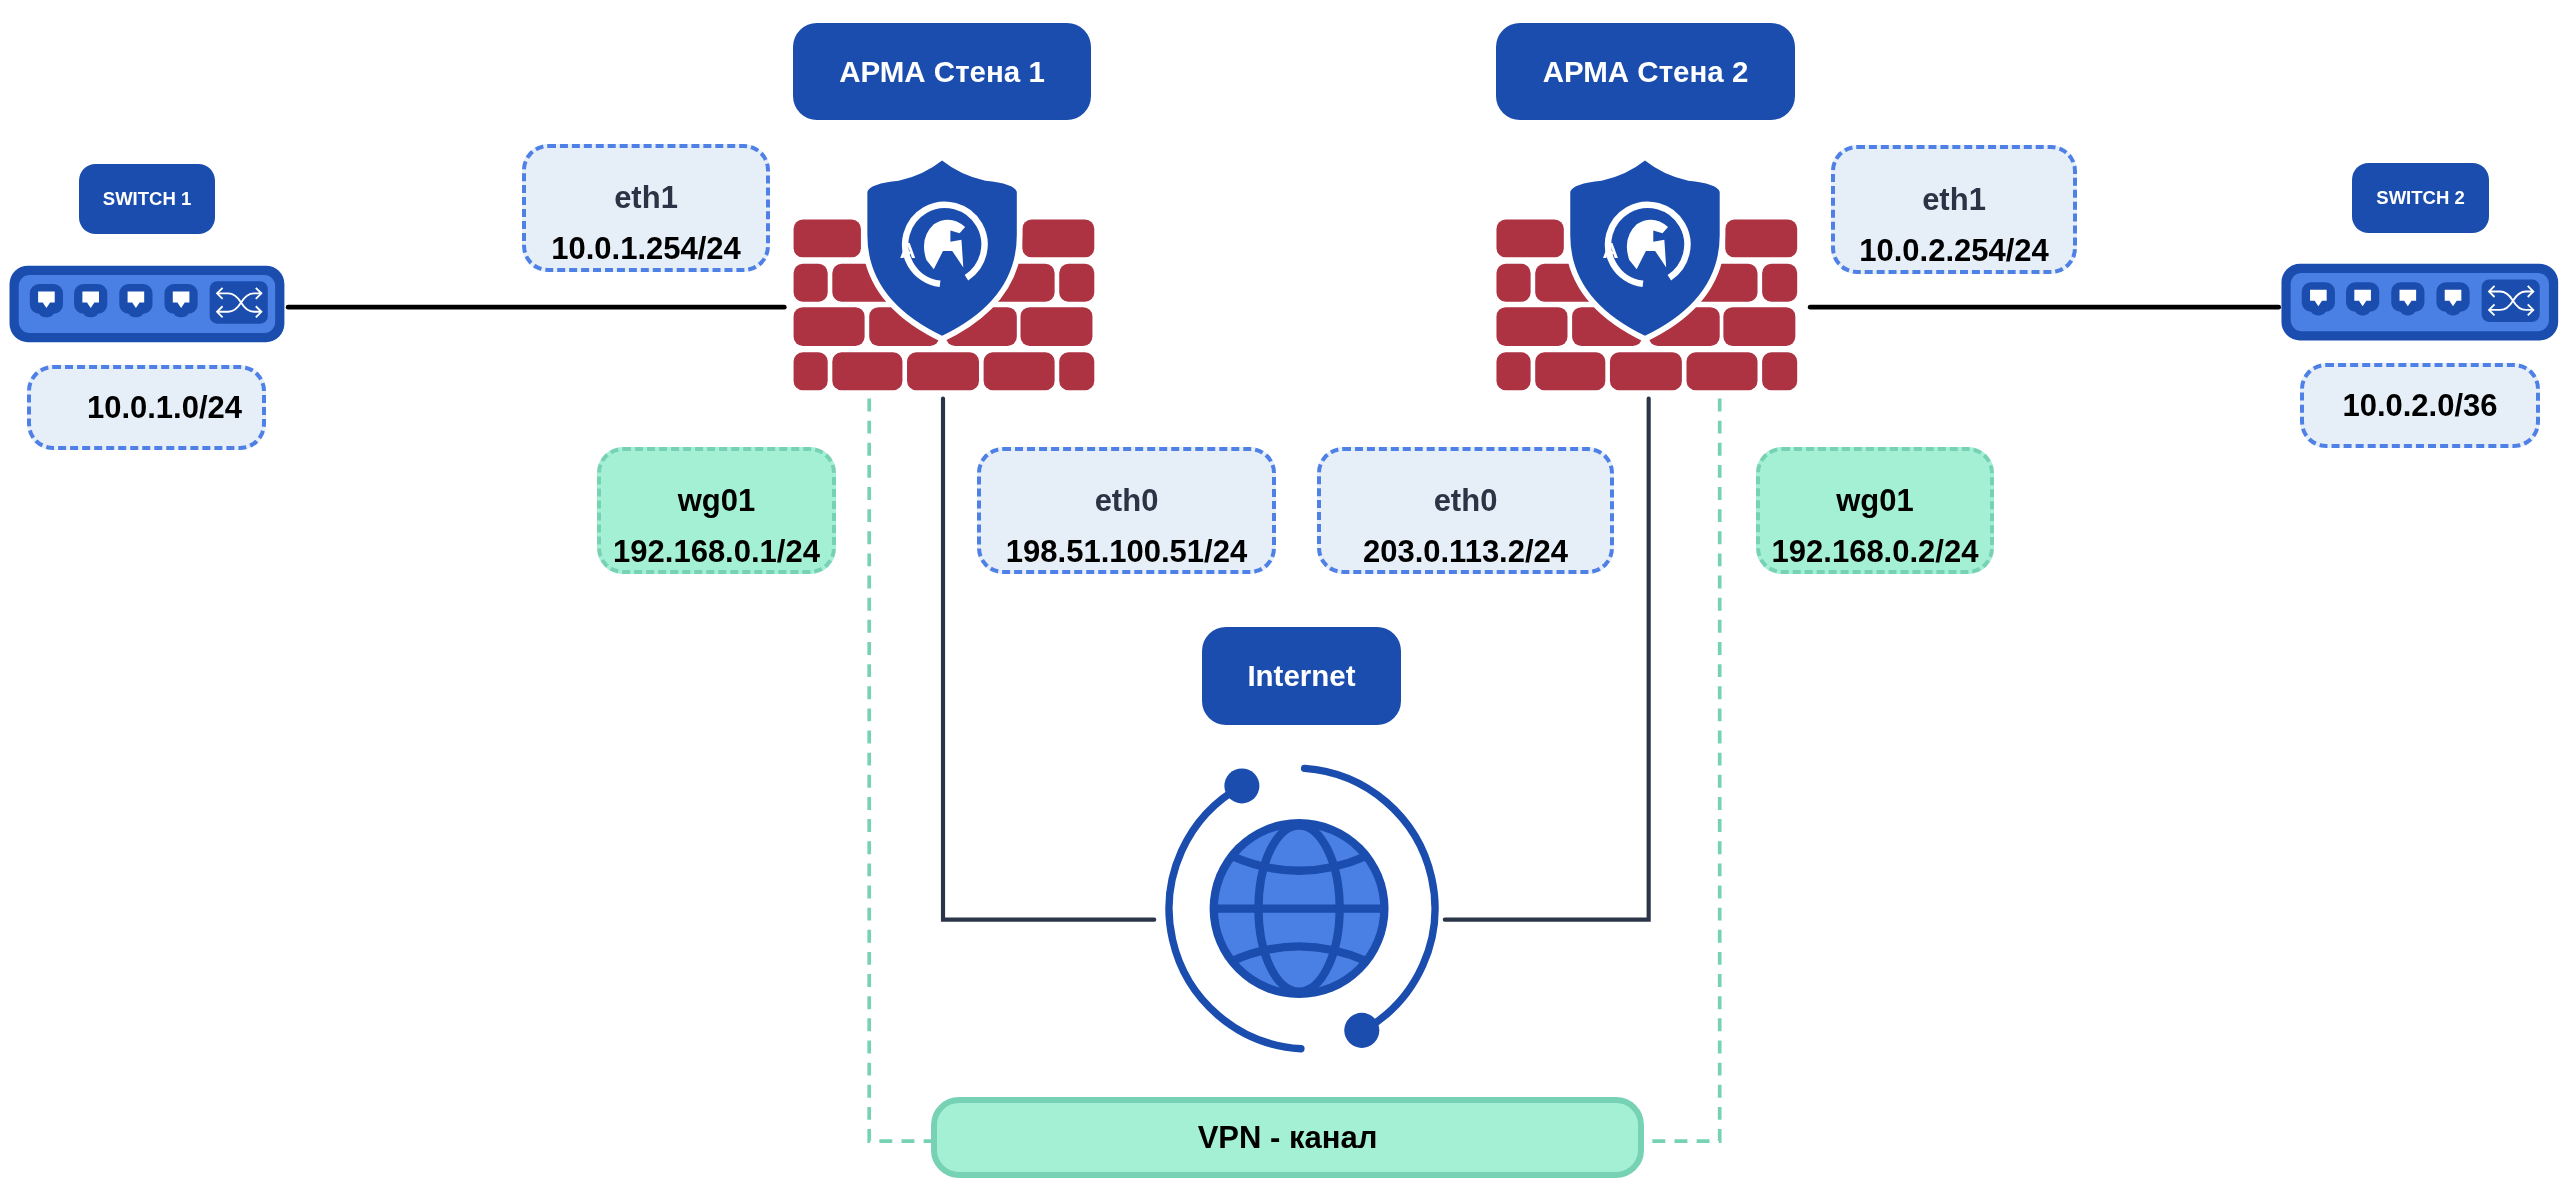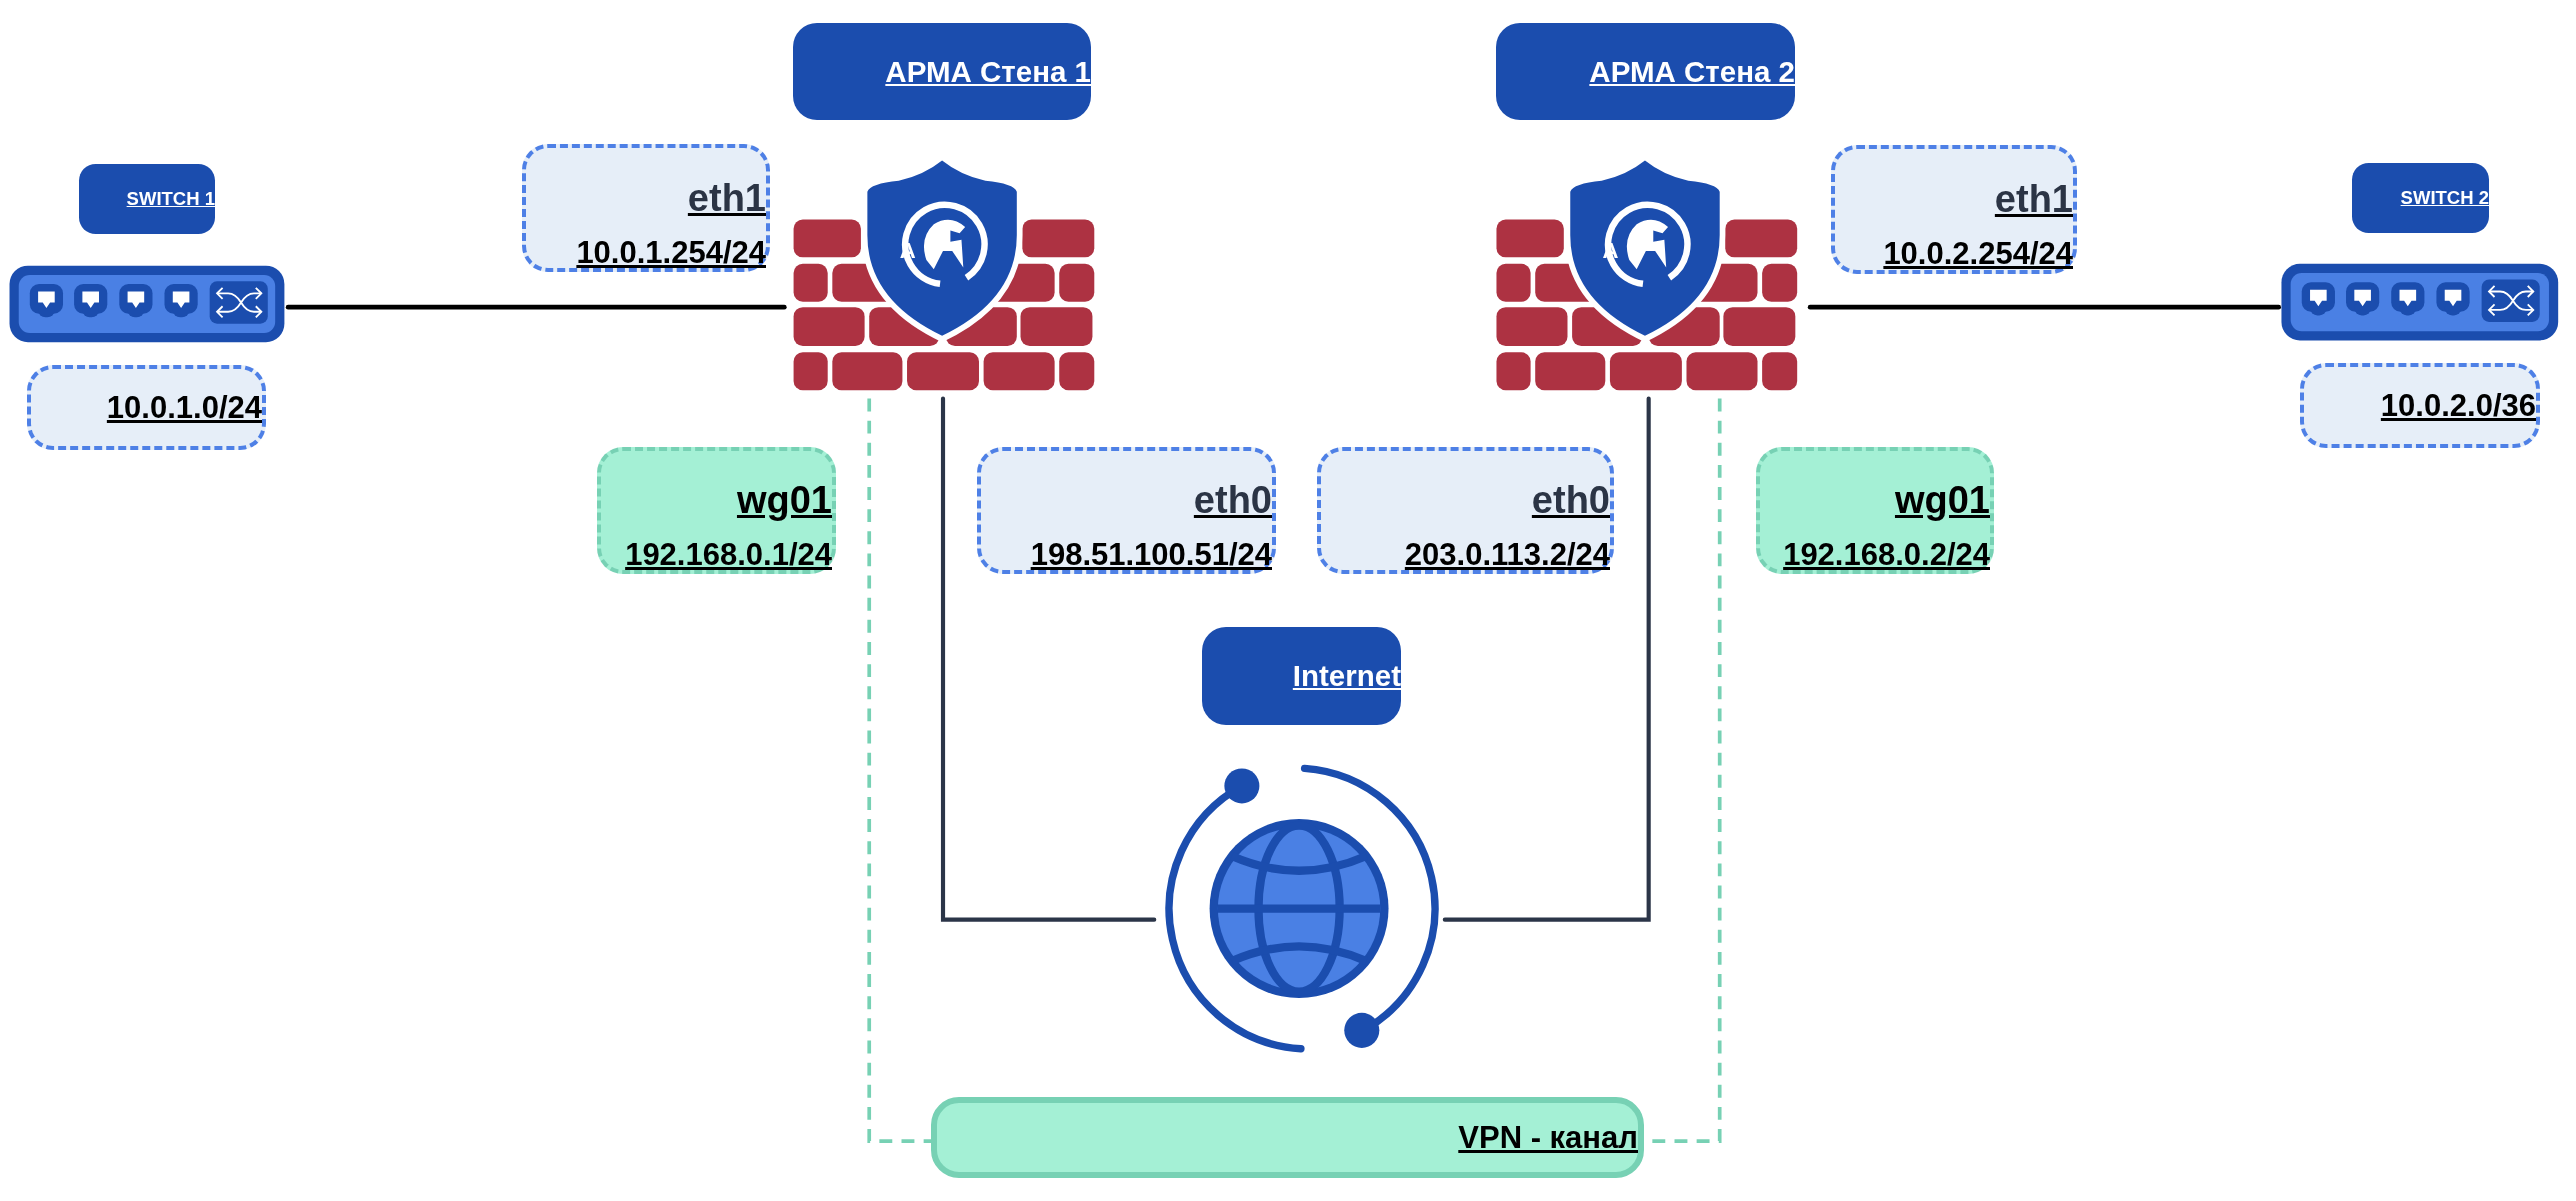--- a/index.html
+++ b/index.html
@@ -1,27 +1,27 @@
 <!DOCTYPE html>
 <html style="font-size:14.8px"><head>
 <meta charset="utf-8">
 <style>
   html, body { margin: 0; padding: 0; background: #ffffff; }
   body { width: 2576px; height: 1201px; position: relative; overflow: hidden;
          font-family: "Liberation Sans", "DejaVu Sans", sans-serif; }
   #canvas { position: absolute; left: 0; top: 0; width: 2576px; height: 1201px; }
   .box { position: absolute; box-sizing: border-box; display: flex; flex-direction: column;
-         align-items: flex-end; justify-content: center; text-align: center; text-decoration: underline; }
+         align-items: center; justify-content: center; text-align: center; }
   .title-box { background: #1B4DAE; color: #ffffff; border-radius: 24px; font-weight: bold; }
   .title-lg { font-size: 29.5px; }
   .title-sm { font-size: 18.5px; border-radius: 16.6px; }
   .title-md { font-size: 29.5px; }
   .lbl-blue { background: #E6EEF8; border: 4.2px dashed #4E80E6; border-radius: 26px; }
   .lbl-green { background: #A4F0D5; border: 4.2px dashed #77D1B4; border-radius: 26px; }
-  .lbl-name { font-size: 38px; font-weight: bold; color: #2B3445; line-height: 1; margin-bottom: 20px; margin-top: 30px; }
+  .lbl-name { font-size: 31px; font-weight: bold; color: #2B3445; line-height: 1; margin-bottom: 20px; margin-top: 30px; }
   .lbl-name.dark { color: #000000; }
   .lbl-ip { font-size: 31px; font-weight: bold; color: #000000; line-height: 1; }
   .subnet { font-size: 31px; font-weight: bold; color: #000; }
   .vpn-box { background: #A4F0D5; border: 6.5px solid #77D1B4; border-radius: 28px; font-size: 31px; font-weight: bold; color: #000; }
   svg { position: absolute; left: 0; top: 0; }
 </style>
 </head>
 <body>
 
 <div id="canvas">

